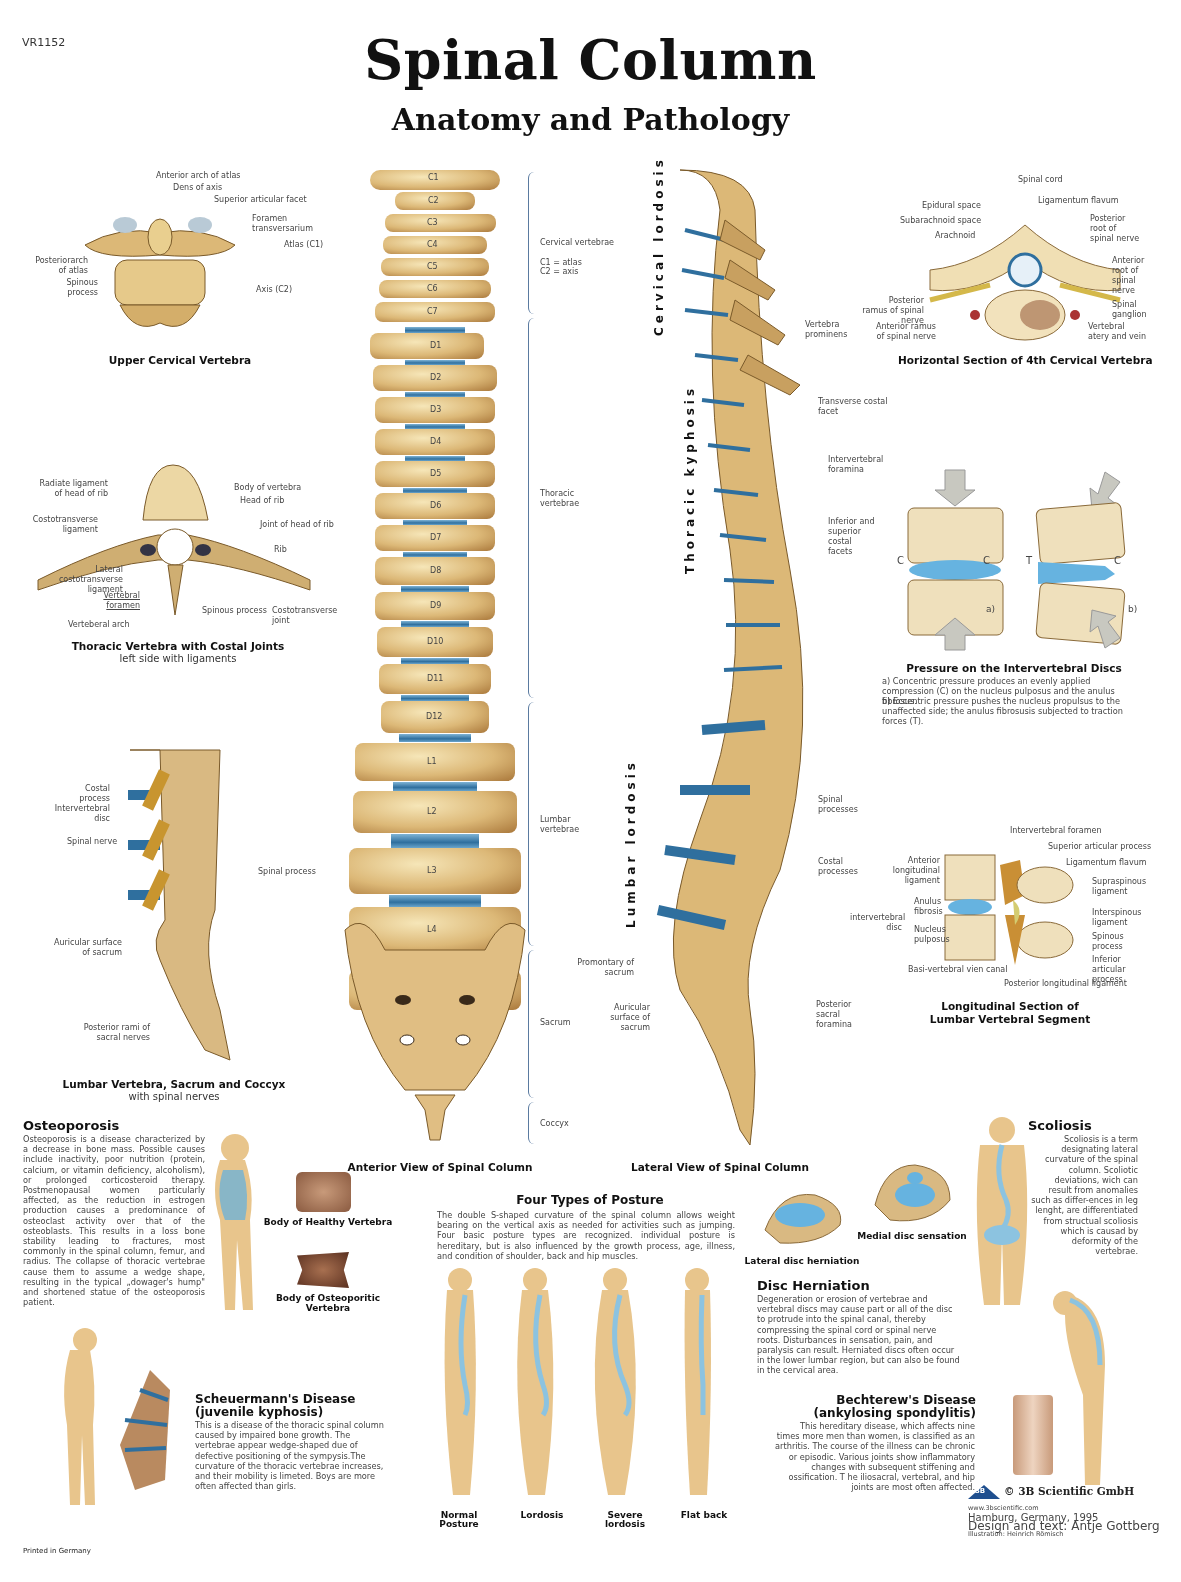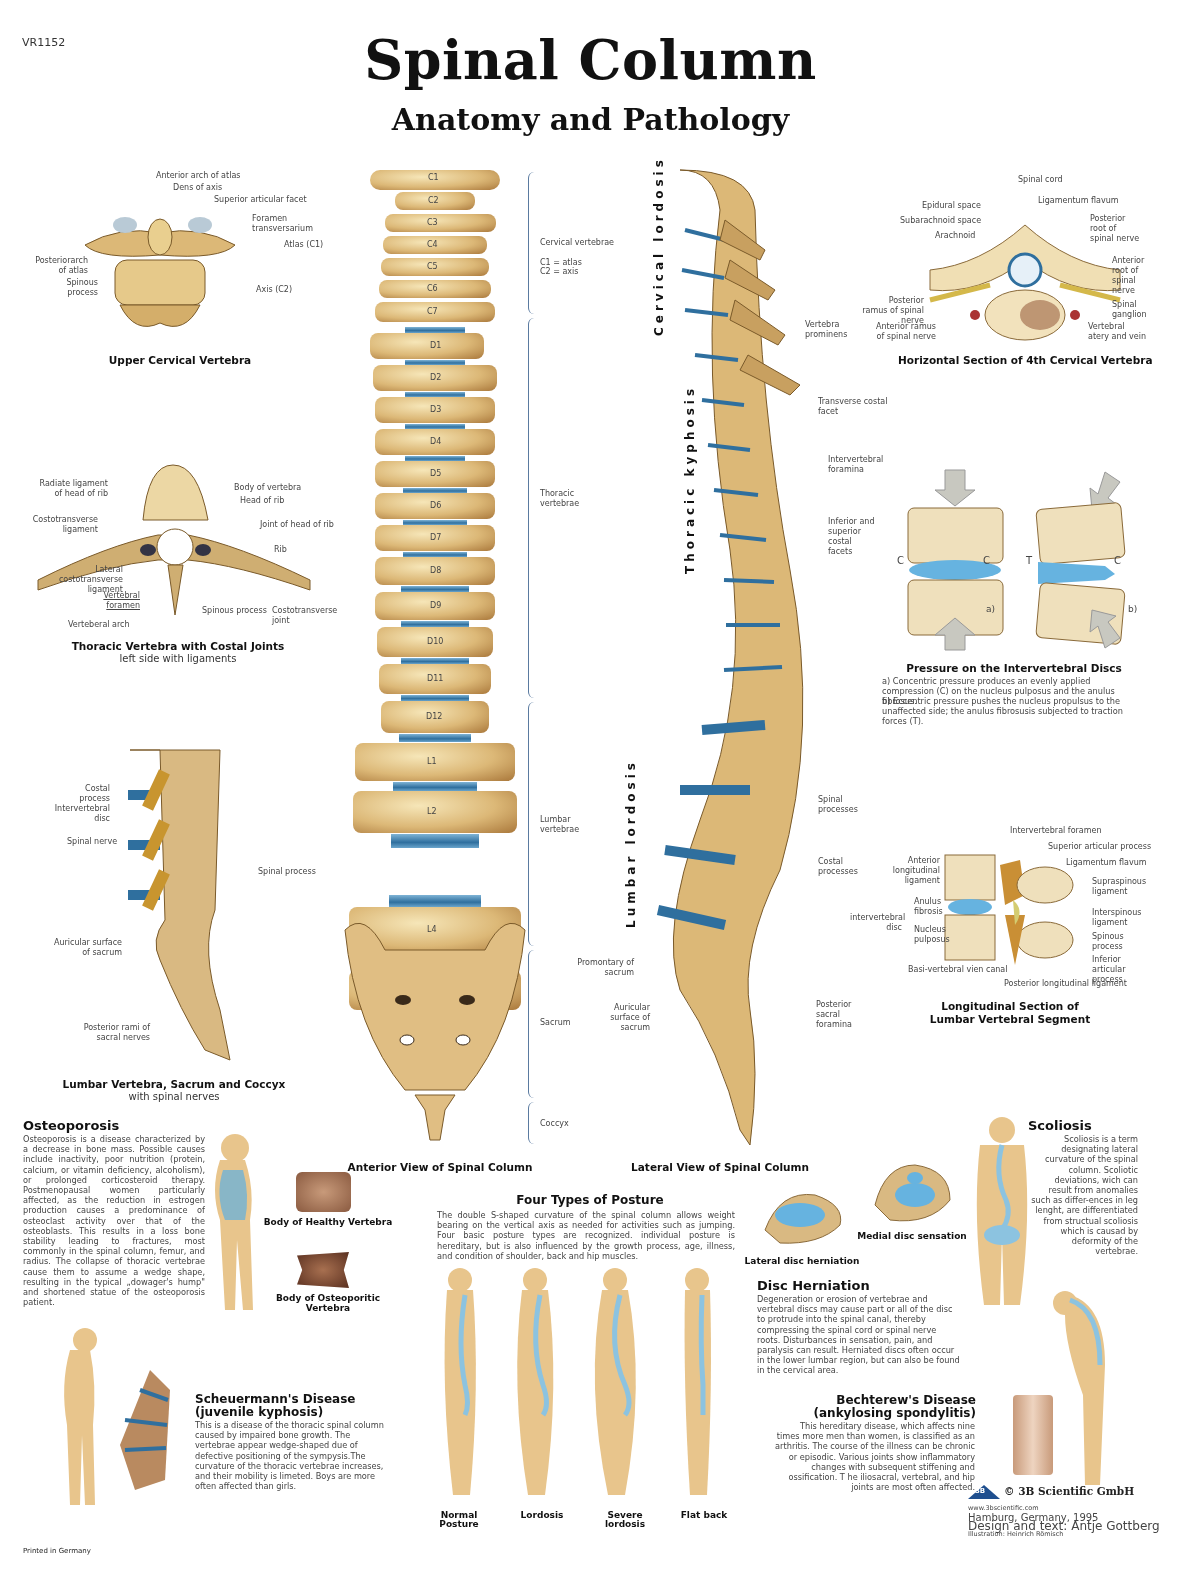--- a/index.html
+++ b/index.html
@@ -169,20 +169,23 @@
   </div>
 
   <div class="abs bone" style="left:10px;top:573px;width:160px;height:38px;">
       <span class="abs lbl" style="left:72px;top:14px;">L1</span>
     </div>
   <div class="abs disc" style="left:48px;top:612px;width:84px;height:9px;"></div>
   <div class="abs bone" style="left:8px;top:621px;width:164px;height:42px;">
       <span class="abs lbl" style="left:74px;top:16px;">L2</span>
     </div>
   <div class="abs disc" style="left:46px;top:664px;width:88px;height:14px;"></div>
+  <div class="abs bone" style="left:4px;top:678px;width:172px;height:46px;">
+      <span class="abs lbl" style="left:78px;top:18px;">L3</span>
+    </div>
   <div class="abs disc" style="left:44px;top:725px;width:92px;height:12px;"></div>
   <div class="abs bone" style="left:4px;top:737px;width:172px;height:46px;">
       <span class="abs lbl" style="left:78px;top:18px;">L4</span>
     </div>
   <div class="abs disc" style="left:42px;top:784px;width:96px;height:16px;"></div>
   <div class="abs bone" style="left:4px;top:800px;width:172px;height:40px;">
       <span class="abs lbl" style="left:78px;top:15px;">L5</span>
     </div>
   <div class="abs disc" style="left:44px;top:840px;width:92px;height:14px;"></div>
 

